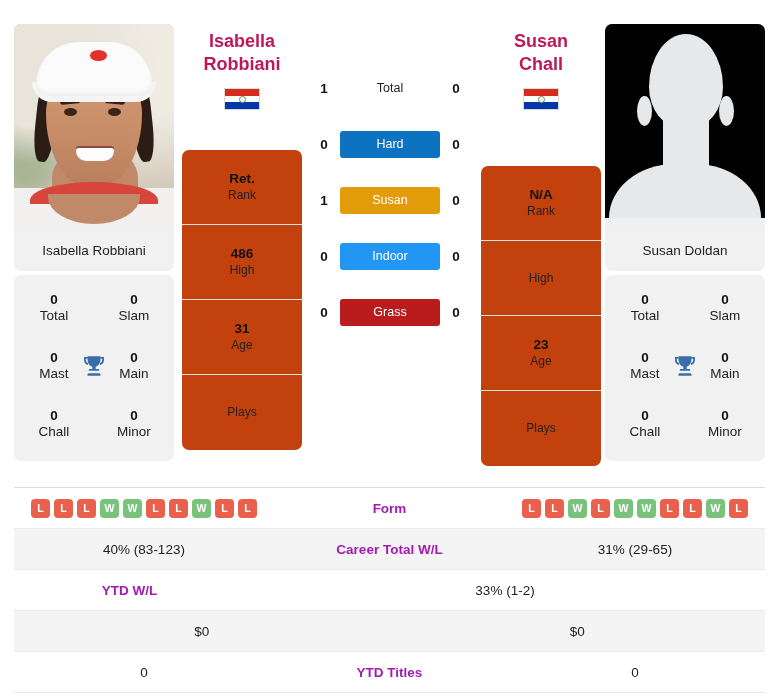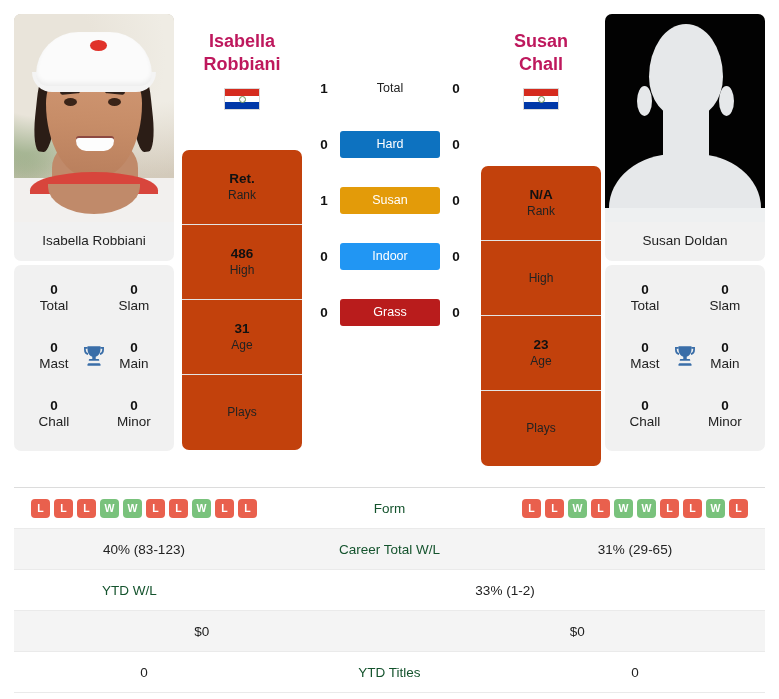--- a/index.html
+++ b/index.html
@@ -15,21 +15,21 @@
   
   .compare {
     position: relative;
     width: 779px;
     height: 480px;
   }
 
   
   .photo-col {
     position: absolute;
-    top: 14px;
+    top: 24px;
     width: 132px;
   }
   .photo-col.left  { left: 14px; }
   .photo-col.right { left: 605px; }
 
   .photo-frame {
     width: 160px;
     height: 208px;
     border-radius: 7px 7px 0 0;
     overflow: hidden;
@@ -318,22 +318,22 @@
   }
   .trow.alt { background: #f4f4f4; }
   .tcell {
     flex: 1;
     text-align: center;
     font-size: 13.5px;
     color: #222;
   }
   .tcell.mid {
     flex: 0 0 231px;
-    font-weight: normal;
-    color: #14532d;
+    font-weight: bold;
+    color: #a21caf;
   }
   .form-strip {
     display: flex;
     justify-content: center;
     gap: 4px;
   }
   .badge {
     width: 19px; height: 19px;
     border-radius: 4px;
     color: #ffffff;

